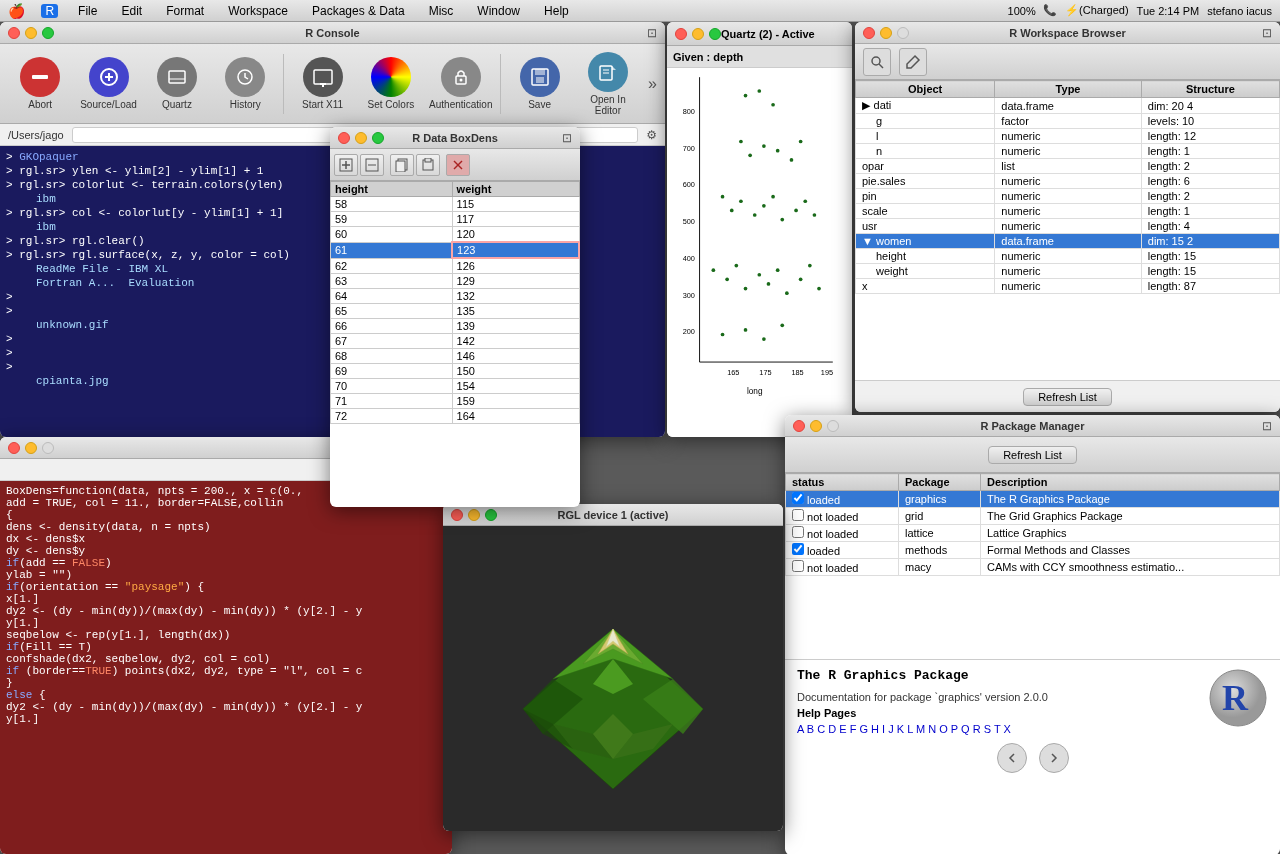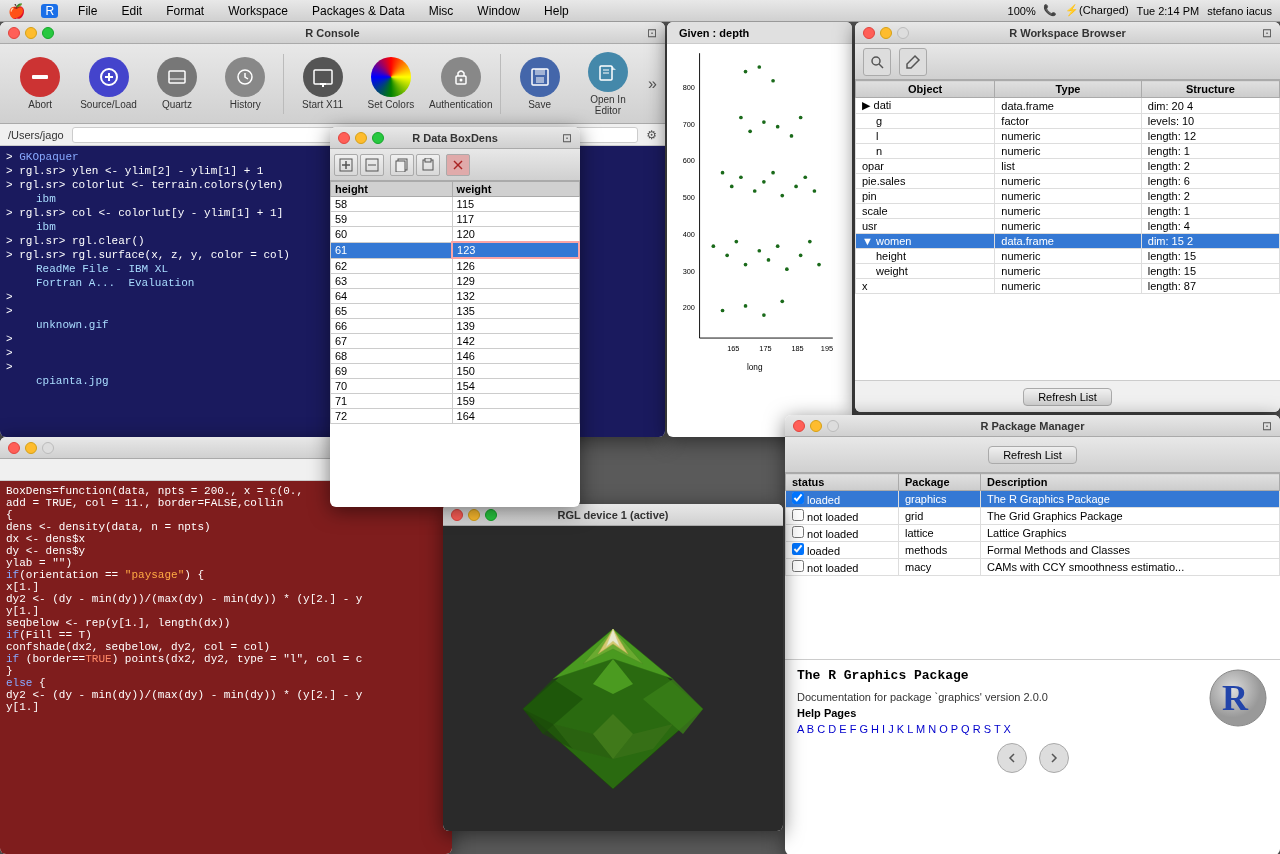--- a/index.html
+++ b/index.html
@@ -118,21 +118,21 @@
       height: calc(415px - 46px);
       overflow: hidden;
     }
     .quartz-titlebar {
       height: 24px; background: linear-gradient(to bottom, #e8e8e8, #d0d0d0);
       display: flex; align-items: center; padding: 0 8px;
       border-bottom: 1px solid #aaa; position: relative;
     }
     .quartz-subtitle {
       height: 22px; background: #e0e0e0;
-      display: flex; align-items: center; padding: 0 12px;
+      display: flex; align-items: center; padding: 0 6px;
       border-bottom: 1px solid #ccc; font-size: 11px; font-weight: 600;
     }
 
     
     .workspace-browser {
       left: 855px; top: 22px;
       width: 425px; height: 390px;
     }
     .wb-toolbar {
       height: 36px; background: linear-gradient(to bottom, #e8e8e8, #d0d0d0);
@@ -389,37 +389,46 @@
   <div class="editor-path-bar">
     <span style="color:#555;font-size:11px;"></span>
   </div>
   <div class="console-body2" style="background:#7f1d1d;height:calc(100% - 44px);overflow:hidden;padding:4px 6px;color:#fff;font-family:'Courier New',monospace;font-size:11px;">
     <div class="code-line">BoxDens=function(data, npts = 200., x = c(0.,</div>
     <div class="code-line">    add = TRUE, col = 11., border=FALSE,collin</div>
     <div class="code-line">{</div>
     <div class="code-line">    dens &lt;- density(data, n = npts)</div>
     <div class="code-line">    dx &lt;- dens$x</div>
     <div class="code-line">    dy &lt;- dens$y</div>
+    <div class="code-line">    <span style="color:#88aaff;">if</span>(add == <span style="color:#ff8866;">FALSE</span>)</div>
     <div class="code-line">             ylab = "")</div>
     <div class="code-line">    <span style="color:#88aaff;">if</span>(orientation == <span style="color:#ffaa44;">"paysage"</span>) {</div>
     <div class="code-line">            x[1.]</div>
     <div class="code-line">        dy2 &lt;- (dy - min(dy))/(max(dy) - min(dy)) * (y[2.] - y</div>
     <div class="code-line">            y[1.]</div>
     <div class="code-line">        seqbelow &lt;- rep(y[1.], length(dx))</div>
     <div class="code-line">        <span style="color:#88aaff;">if</span>(Fill == T)</div>
     <div class="code-line">            confshade(dx2, seqbelow, dy2, col = col)</div>
     <div class="code-line">        <span style="color:#88aaff;">if</span> (border==<span style="color:#ff8866;">TRUE</span>) points(dx2, dy2, type = "l", col = c</div>
     <div class="code-line">    }</div>
     <div class="code-line">    <span style="color:#88aaff;">else</span> {</div>
     <div class="code-line">        dy2 &lt;- (dy - min(dy))/(max(dy) - min(dy)) * (y[2.] - y</div>
     <div class="code-line">            y[1.]</div>
   </div>
 </div>
 
 <div class="window quartz-window">
+  <div class="quartz-titlebar">
+    <div class="traffic-lights">
+      <div class="tl close"></div>
+      <div class="tl min"></div>
+      <div class="tl max"></div>
+    </div>
+    <span class="title" style="font-size:11px;font-weight:600;">Quartz (2) - Active</span>
+  </div>
   <div class="quartz-subtitle">
     <span>Given : depth</span>
   </div>
   <div class="quartz-body">
     
     <svg class="quartz-svg" viewBox="0 0 185 370" style="background:#fff;">
 
       <line x1="30" y1="10" x2="30" y2="320" stroke="#000" stroke-width="1"></line>
       <line x1="30" y1="320" x2="175" y2="320" stroke="#000" stroke-width="1"></line>
 

